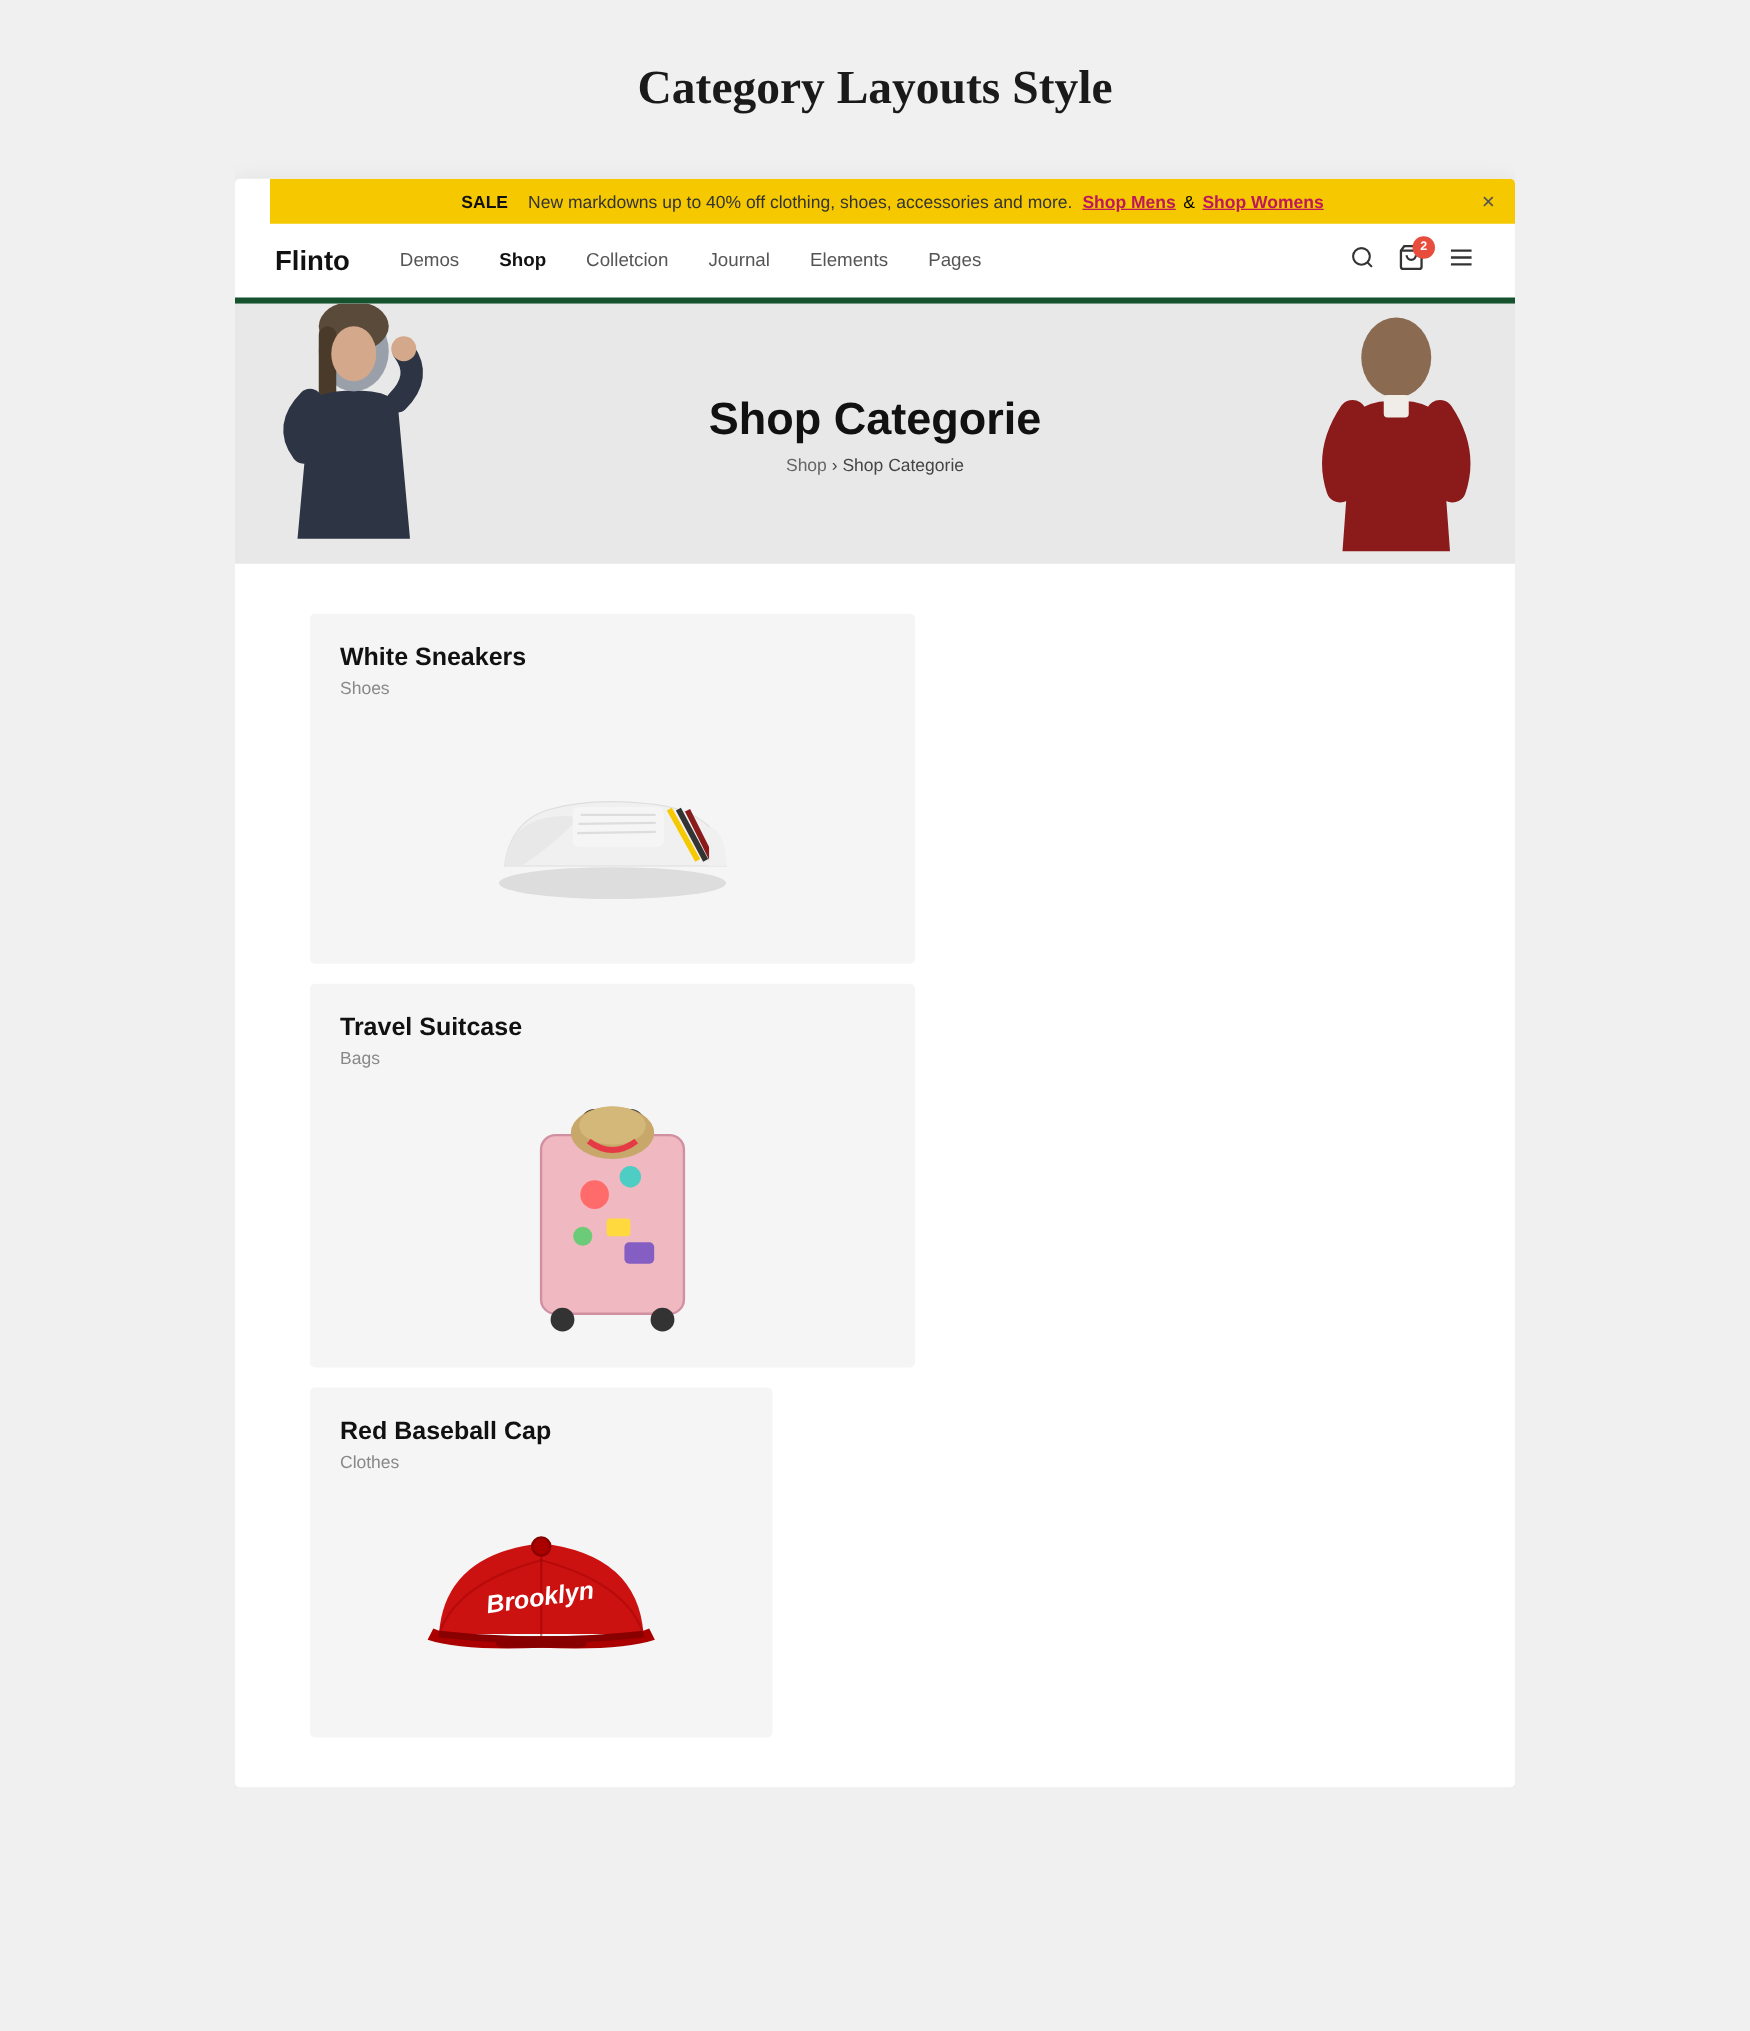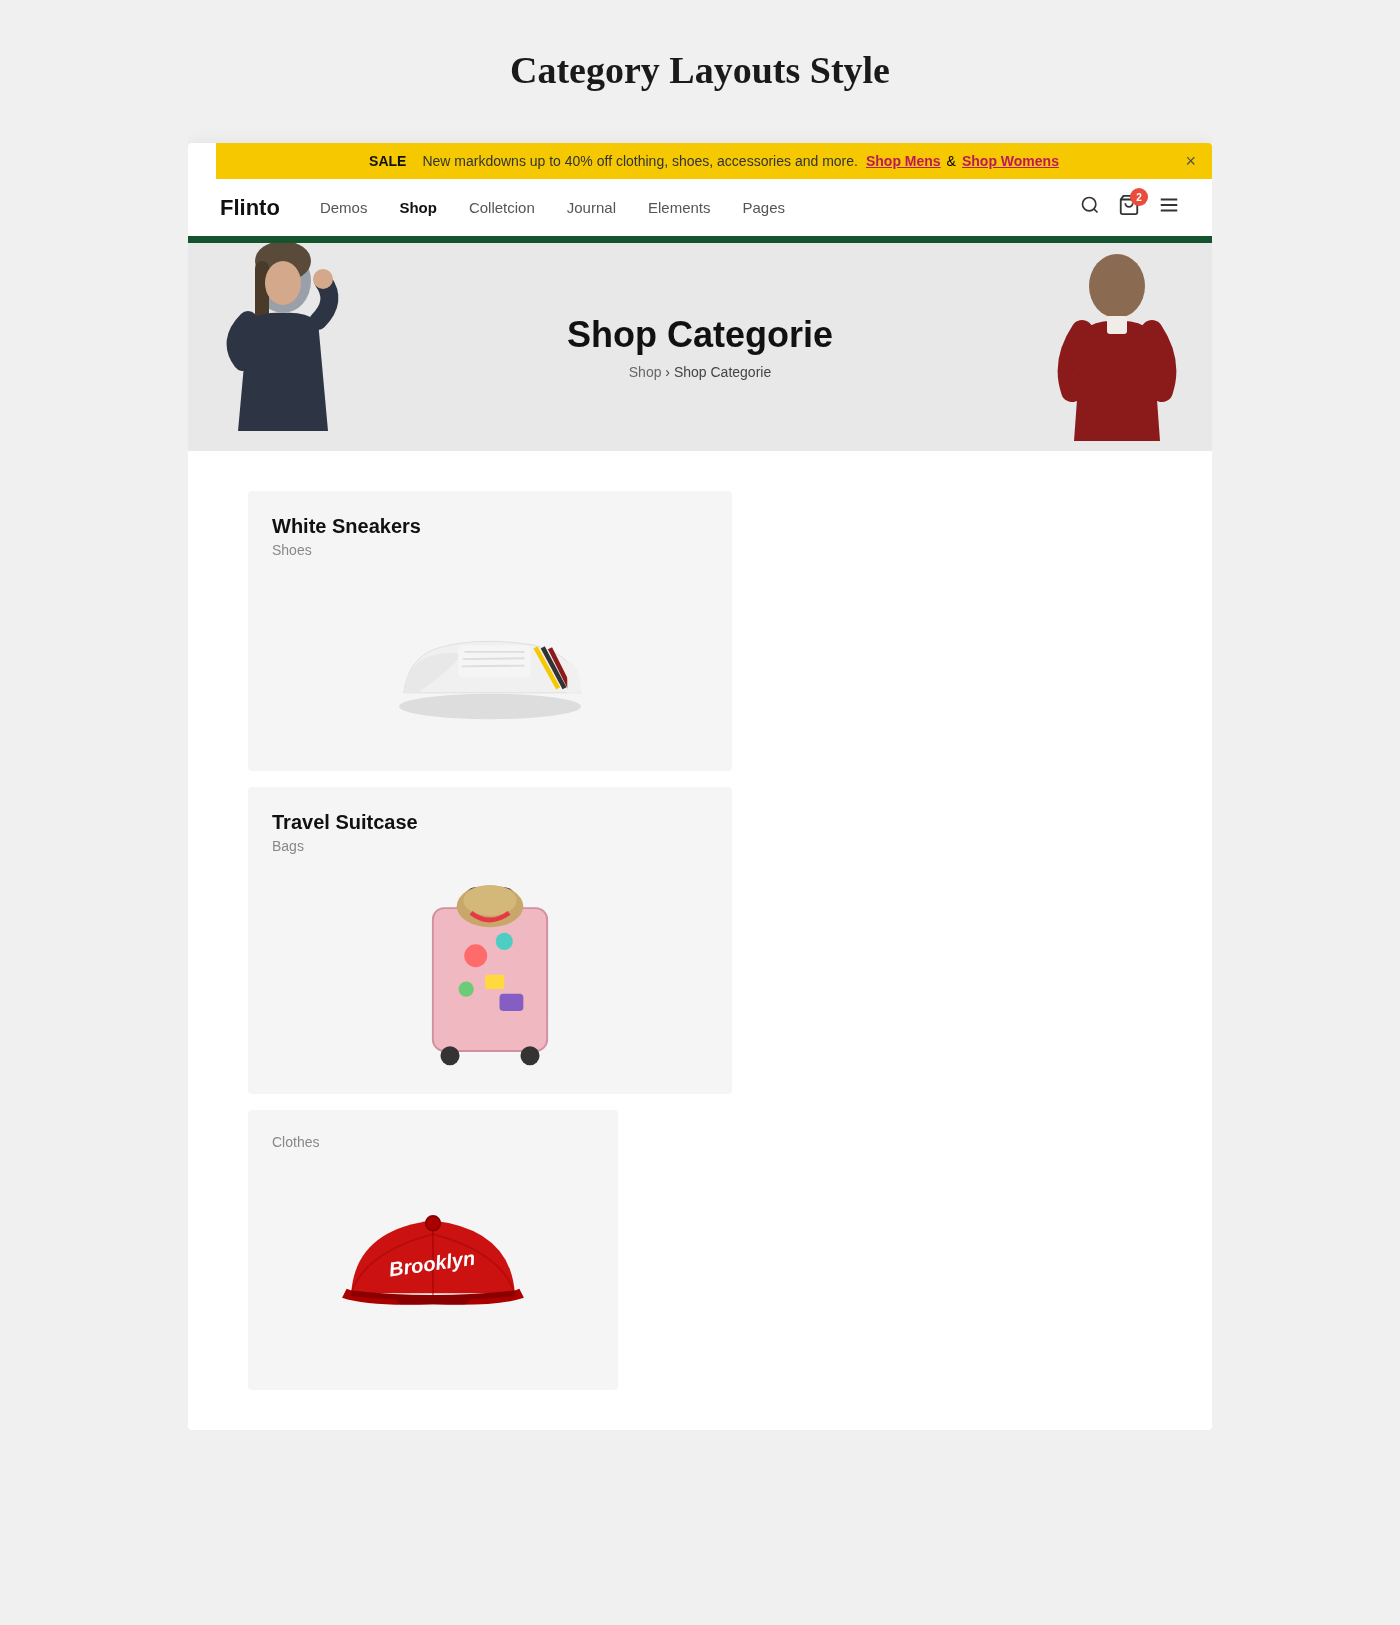--- a/index.html
+++ b/index.html
@@ -74,21 +74,21 @@
       line-height: 1;
     }
 
     
     .navbar {
       background: #fff;
       display: flex;
       align-items: center;
       padding: 0 32px;
       height: 64px;
-      border-bottom: 7px solid #14532d;
+      border-bottom: 5px solid #14532d;
     }
     .navbar .logo {
       font-size: 22px;
       font-weight: 800;
       color: #111;
       font-family: Arial, sans-serif;
       margin-right: 40px;
     }
     .navbar .nav-links {
       display: flex;
@@ -419,20 +419,21 @@
             <circle cx="80" cy="32" rx="8" ry="8" fill="#f4a261" opacity="0.7"></circle>
           </svg>
         </div>
       </div>
     </div>
 
     <div class="category-grid-2">
 
 
       <div class="category-card">
+        <span class="cat-title">Red Baseball Cap</span>
         <span class="cat-sub">Clothes</span>
         <div class="cat-image">
 
           <svg class="cap-img" viewBox="0 0 220 160" xmlns="http://www.w3.org/2000/svg">
 
             <path d="M20 110 Q25 40 110 30 Q195 40 200 110 Z" fill="#cc1111"></path>
 
             <path d="M10 115 Q40 125 110 122 Q180 125 210 115 L205 105 Q175 118 110 116 Q45 118 15 105 Z" fill="#aa0000"></path>
 
             <path d="M110 32 L110 115" stroke="#990000" stroke-width="2" opacity="0.5"></path>

